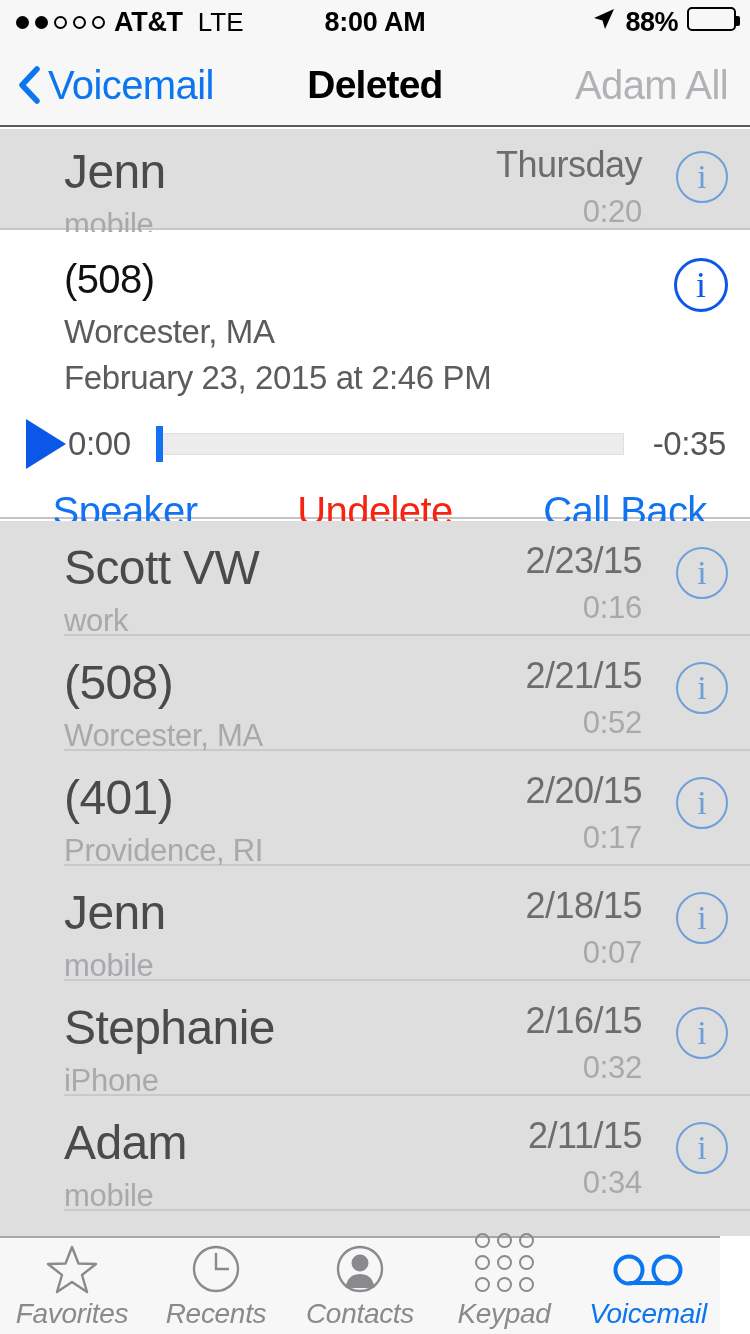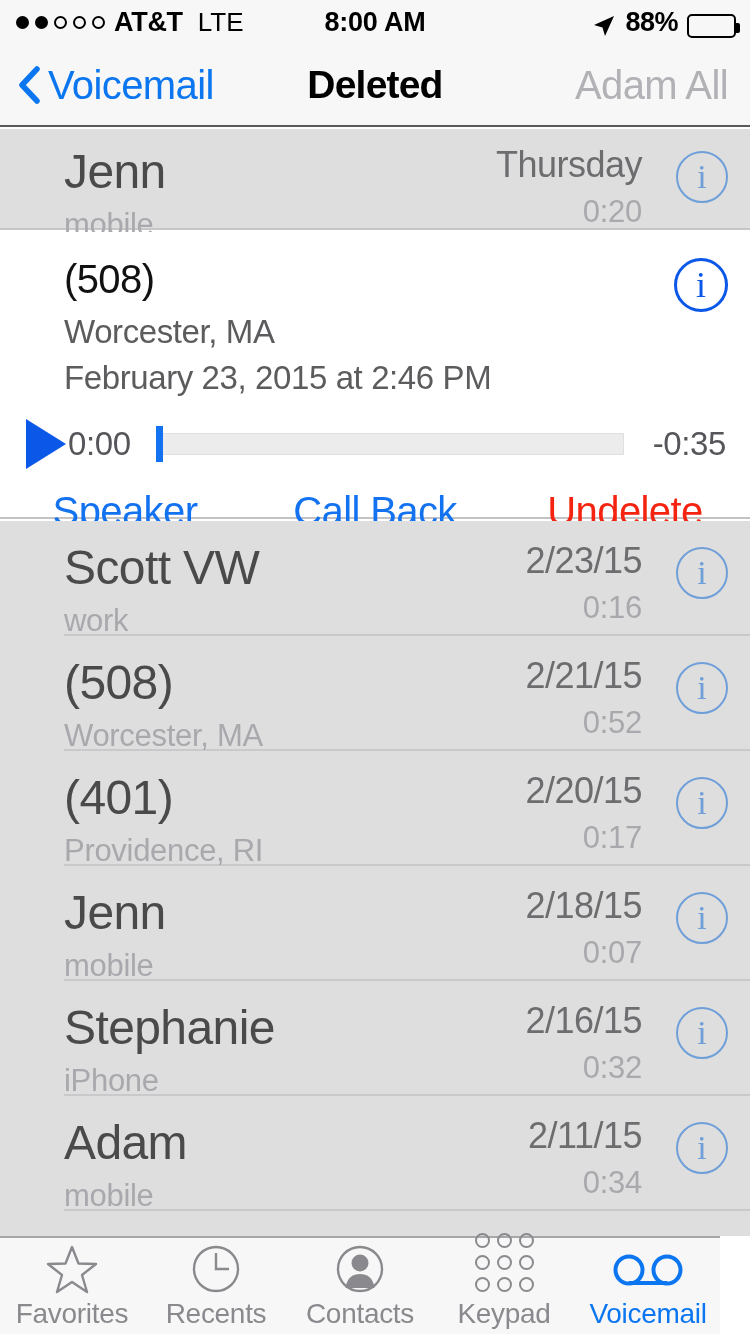--- a/index.html
+++ b/index.html
@@ -21,21 +21,21 @@
   .sb-left { position:absolute; left:16px; display:flex; align-items:center; gap:9px; }
   .dots { display:flex; align-items:center; gap:6px; }
   .dot { width:13px; height:13px; border-radius:50%; border:2px solid #000; }
   .dot.filled { background:#000; }
   .sb-carrier { font-size:27px; font-weight:700; color:#000; letter-spacing:-0.3px; }
   .sb-net { font-size:26px; font-weight:400; color:#000; letter-spacing:0px; margin-left:6px;}
   .sb-center {
     position:absolute; left:0; width:750px; text-align:center;
     font-size:27px; font-weight:700; color:#000; letter-spacing:-0.2px;
   }
-  .sb-right { position:absolute; right:14px; display:flex; align-items:flex-end; gap:9px; }
+  .sb-right { position:absolute; right:14px; display:flex; align-items:flex-start; gap:9px; }
   .loc-arrow { width:24px; height:24px; }
   .sb-batt-pct { font-size:27px; font-weight:700; color:#000; letter-spacing:-0.5px; }
   .batt {
     position:relative; width:49px; height:24px;
     border:2.5px solid #000; border-radius:5px; padding:2.5px;
   }
   .batt-fill { height:100%; width:88%; background:#000; border-radius:1.5px; }
   .batt-cap {
     position:absolute; right:-6px; top:7px; width:4px; height:10px;
     background:#000; border-radius:0 2px 2px 0;
@@ -148,21 +148,21 @@
   }
   .list .vm-row { height:113px; padding-top:18px; }
   .list .sep {
     height:2px; background:#c9c9cb; margin-left:64px;
   }
 
   
   .tabbar {
     position:absolute; bottom:0; left:0; width:720px; height:98px;
     background:#f7f7f7; border-top:2px solid #a7a7aa;
-    display:flex; align-items:center;
+    display:flex; align-items:center;font-style:italic;
   }
   .tab {
     flex:1; display:flex; flex-direction:column; align-items:center;
     justify-content:center; gap:4px; cursor:pointer; height:100%;
   }
   .tab-icon { height:52px; display:flex; align-items:flex-end; justify-content:center; }
   .tab-label { font-size:28px; color:#8a8a8e; letter-spacing:-0.3px; }
   .tab.active .tab-label { color:#0b76ef; }
   .keypad-grid {
     display:grid; grid-template-columns:repeat(3,1fr); gap:7px; margin-bottom:2px;
@@ -241,22 +241,22 @@
       <span class="t-elapsed">0:00</span>
       <span class="track-wrap">
         <span class="track"></span>
         <span class="playhead"></span>
       </span>
       <span class="t-remain">-0:35</span>
     </div>
 
     <div class="actions">
       <div class="act blue">Speaker</div>
+      <div class="act red">Undelete</div>
       <div class="act blue">Call Back</div>
-      <div class="act red">Undelete</div>
     </div>
   </div>
 
   <div class="list">
 
     <div class="vm-row">
       <div class="col-main">
         <div class="vm-name">Scott VW</div>
         <div class="vm-sub">work</div>
       </div>

